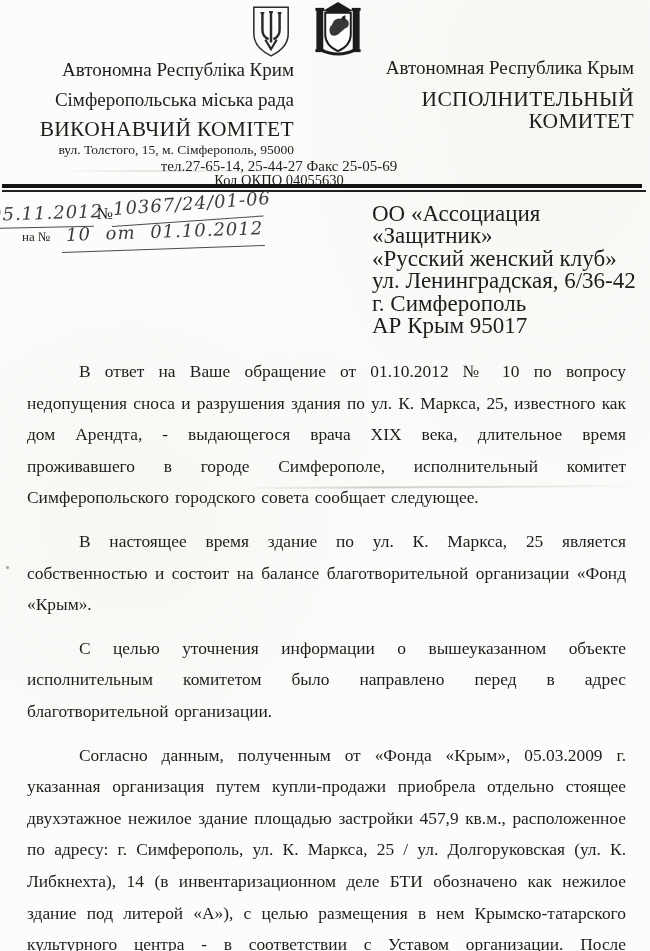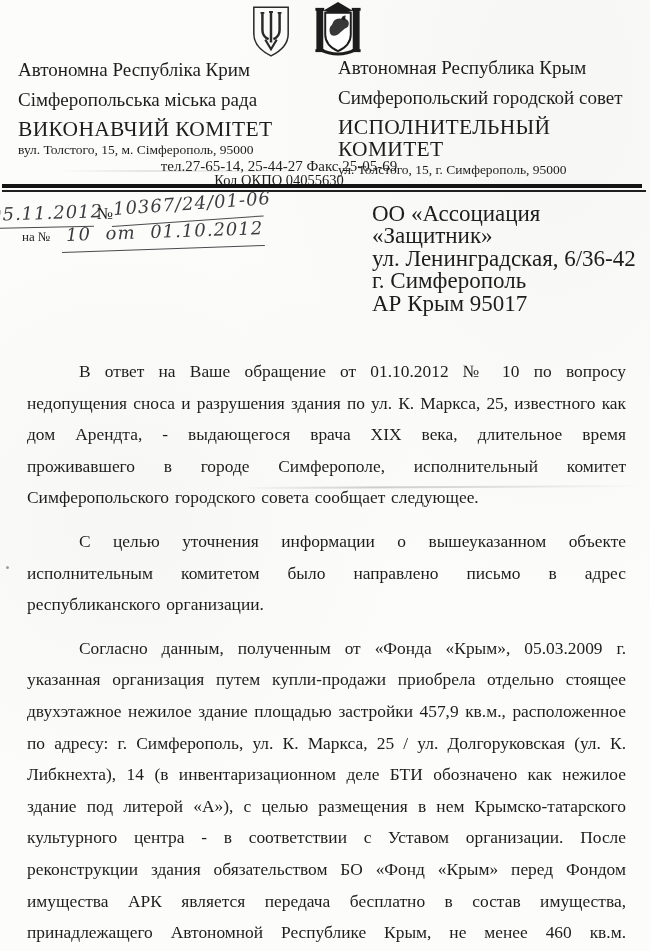--- a/index.html
+++ b/index.html
@@ -12,21 +12,21 @@
       radial-gradient(ellipse at 20% 55%, rgba(180,180,175,0.08), transparent 40%),
       radial-gradient(ellipse at 85% 10%, rgba(170,170,165,0.07), transparent 45%);
     overflow:hidden;
     font-family:"Liberation Serif", serif;
     color:#1d1d1b;
   }
   
   .emblem{position:absolute;}
   .emblem-left{left:250px;top:5px;}
   .emblem-right{left:315px;top:1px;}
-  .hdr-col{position:absolute;text-align:left;}
+  .hdr-col{position:absolute;text-align:right;}
   .hdr-left{left:18px;top:60px;width:276px;}
   .hdr-right{left:338px;top:58px;width:296px;}
   .hdr-line1{font-size:19px;line-height:19px;margin-bottom:11px;}
   .hdr-line2{font-size:19px;line-height:19px;margin-bottom:9px;}
   .hdr-line3{font-size:21.5px;line-height:22px;margin-bottom:3px;letter-spacing:.3px;}
   .hdr-line4{font-size:13.5px;line-height:14px;}
   .hdr-center{position:absolute;left:0;width:558px;text-align:center;}
   .hdr-phone{top:158px;font-size:15px;}
   .hdr-okpo{top:172px;font-size:14.5px;}
   .rule{position:absolute;background:#141414;}
@@ -97,49 +97,49 @@
   </div>
 
   <div class="hdr-col hdr-left">
     <div class="hdr-line1">Автономна Республіка Крим</div>
     <div class="hdr-line2">Сімферопольська міська рада</div>
     <div class="hdr-line3">ВИКОНАВЧИЙ КОМІТЕТ</div>
     <div class="hdr-line4">вул. Толстого, 15,  м. Сімферополь,  95000</div>
   </div>
   <div class="hdr-col hdr-right">
     <div class="hdr-line1">Автономная Республика Крым</div>
-    <div class="hdr-line2">Симферопольский городской совет</div>
     <div class="hdr-line3">ИСПОЛНИТЕЛЬНЫЙ КОМИТЕТ</div>
-    <div class="hdr-line4">ул. Толстого, 15,  г. Симферополь,  95000</div>
   </div>
   <div class="hdr-center hdr-phone">тел.27-65-14, 25-44-27  Факс 25-05-69</div>
   <div class="hdr-center hdr-okpo">Код ОКПО 04055630</div>
 
   <div class="rule rule-thick"></div>
   <div class="rule rule-thin"></div>
 
   <div class="hand ref-date">05.11.2012</div>
   <div class="ref-no-label">№</div>
   <div class="hand ref-number">10367/24/01-06</div>
   <div class="ref-reply-label">на №</div>
   <div class="hand ref-reply-value">10  от  01.10.2012</div>
   <div class="hand-rule hr1"></div>
   <div class="hand-rule hr2"></div>
   <div class="hand-rule hr3"></div>
 
   <div class="recipient">
     <div>ОО «Ассоциация «Защитник»</div>
+    <div>«Русский женский клуб»</div>
     <div>ул. Ленинградская, 6/36-42</div>
     <div>г. Симферополь</div>
     <div>АР Крым 95017</div>
   </div>
 
   <div class="body-text">
     <p>В ответ на Ваше обращение от 01.10.2012 № 10 по вопросу недопущения сноса и разрушения здания по ул. К. Маркса, 25, известного как дом Арендта, - выдающегося врача XIX века, длительное время проживавшего в городе Симферополе, исполнительный комитет Симферопольского городского совета сообщает следующее.</p>
-    <p>С целью уточнения информации о вышеуказанном объекте исполнительным комитетом было направлено письмо в адрес республиканского организации.</p>
+    <p>В настоящее время здание по ул. К. Маркса, 25 является собственностью и состоит на балансе благотворительной организации «Фонд «Крым».</p>
+    <p>С целью уточнения информации о вышеуказанном объекте исполнительным комитетом было направлено перед в адрес благотворительной организации.</p>
     <p>Согласно данным, полученным от «Фонда «Крым», 05.03.2009 г. указанная организация путем купли-продажи приобрела отдельно стоящее двухэтажное нежилое здание площадью застройки 457,9 кв.м., расположенное по адресу: г. Симферополь, ул. К. Маркса, 25 / ул. Долгоруковская (ул. К. Либкнехта), 14 (в инвентаризационном деле БТИ обозначено как нежилое здание под литерой «А»), с целью размещения в нем Крымско-татарского культурного центра - в соответствии с Уставом организации. После реконструкции здания обязательством БО «Фонд «Крым» перед Фондом имущества АРК является передача бесплатно в состав имущества, принадлежащего Автономной Республике Крым, не менее 460 кв.м. помещений указанного здания для размещения Крымского республиканского учреждения «Крымско-татарский музей искусств».</p>
   </div>
 
   <div class="speck speck-1"></div>
   <div class="smudge sm-1"></div>
   <div class="smudge sm-2"></div>
 
 </div>
 
 </body></html>

